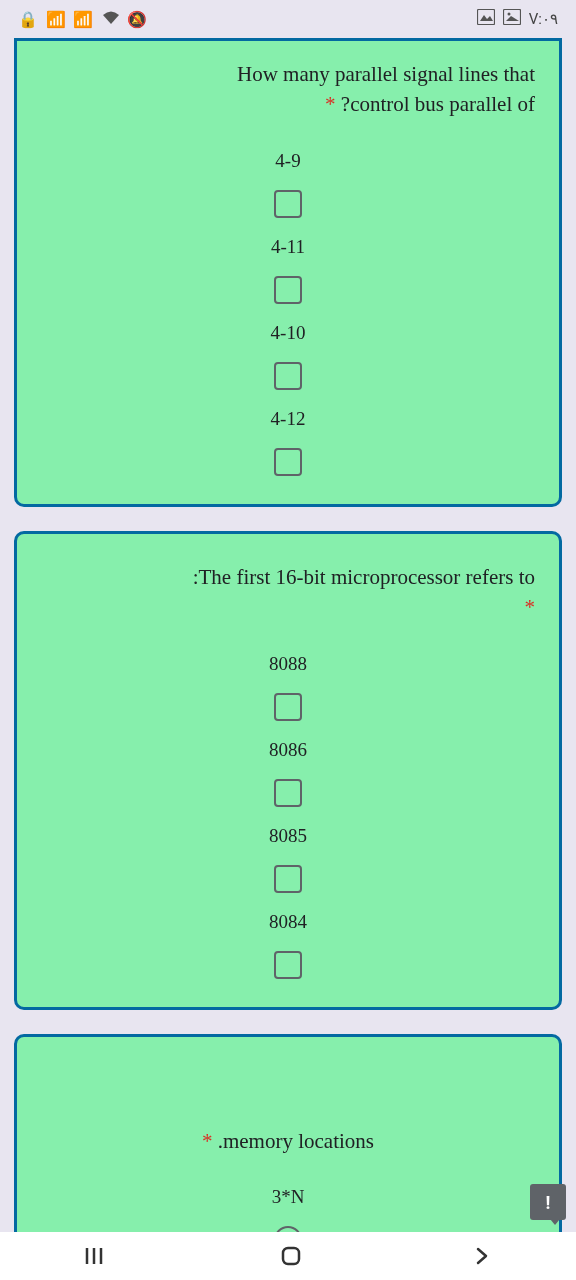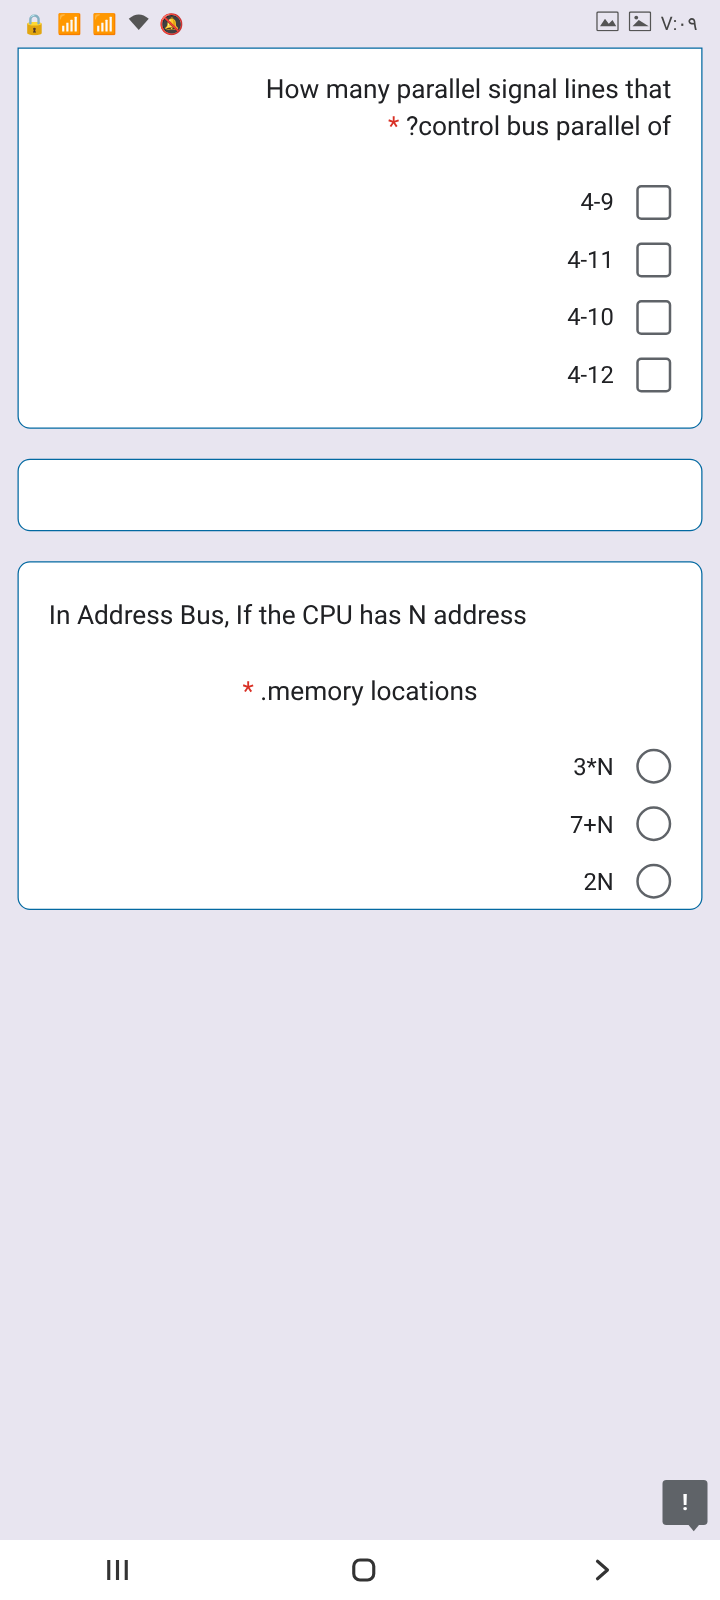--- a/index.html
+++ b/index.html
@@ -23,25 +23,26 @@
   .status-left, .status-right {
     display: flex;
     align-items: center;
     gap: 8px;
   }
   .status-icon { font-size: 16px; color: #555; }
   .form-area {
     padding: 0 14px;
   }
   .card {
-    background: #ffffff;
+    background: #86efac;
     border-radius: 10px;
     padding: 28px 24px;
     margin-bottom: 24px;
-    border: 1px solid #0369a1;
+    border: 3px solid #0369a1;
+    font-family: Liberation Serif, serif;
   }
   .question {
     font-size: 21px;
     color: #202124;
     line-height: 1.45;
     text-align: right;
     margin-bottom: 30px;
     direction: ltr;
   }
   .required {
@@ -50,20 +51,21 @@
   .options {
     display: flex;
     flex-direction: column;
     gap: 18px;
   }
   .option-row {
     display: flex;
     justify-content: flex-end;
     align-items: center;
     gap: 18px;
+    flex-direction: column;
   }
   .option-label {
     font-size: 19px;
     color: #202124;
   }
   .checkbox {
     width: 28px;
     height: 28px;
     border: 2.5px solid #5f6368;
     border-radius: 4px;
@@ -176,25 +178,47 @@
         <div class="checkbox"></div>
       </div>
       <div class="option-row">
         <span class="option-label">4-12</span>
         <div class="checkbox"></div>
       </div>
     </div>
   </div>
 
   <div class="card">
+    <div class="question">
+      <span>:The first 16-bit microprocessor refers to</span><br>
+      <span class="required">*</span>
+    </div>
+    <div class="options">
+      <div class="option-row">
+        <span class="option-label">8088</span>
+        <div class="checkbox"></div>
+      </div>
+      <div class="option-row">
+        <span class="option-label">8086</span>
+        <div class="checkbox"></div>
+      </div>
+      <div class="option-row">
+        <span class="option-label">8085</span>
+        <div class="checkbox"></div>
+      </div>
+      <div class="option-row">
+        <span class="option-label">8084</span>
+        <div class="checkbox"></div>
+      </div>
+    </div>
   </div>
 
   <div class="card card-last">
     <div class="question" style="text-align:left;">
-      <span>In Address Bus, If the CPU has N address</span><br>
+      <br>
       <br>
       <span style="display:block;text-align:center;">
         <span class="required">*</span>
         <span>.memory locations</span>
       </span>
     </div>
     <div class="options">
       <div class="option-row">
         <span class="option-label">3*N</span>
         <div class="radio"></div>

